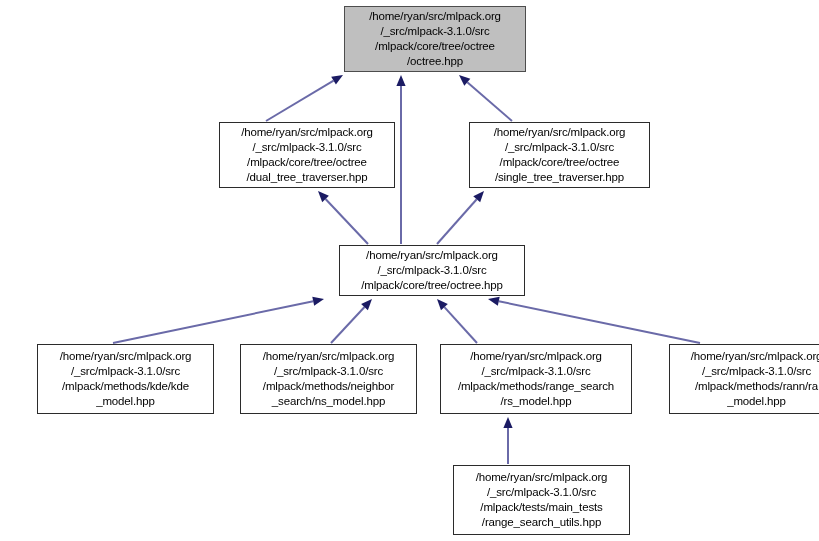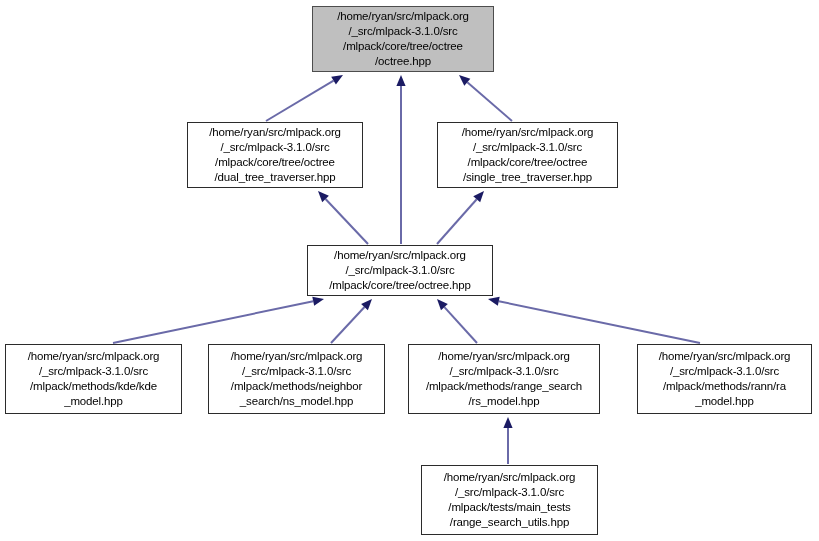--- a/index.html
+++ b/index.html
@@ -27,20 +27,21 @@
   .node {
     position: absolute;
     box-sizing: border-box;
     border: 1px solid #2b2b2b;
     background: #ffffff;
     display: flex;
     align-items: center;
     justify-content: center;
     text-align: center;
     z-index: 2;
+    margin-left: 32px;
   }
   .node.root {
     background: #bfbfbf;
     border: 1px solid #4d4d4d;
   }
   .node .label {
     font-size: 11.5px;
     line-height: 15px;
     color: #000000;
     white-space: pre-line;

